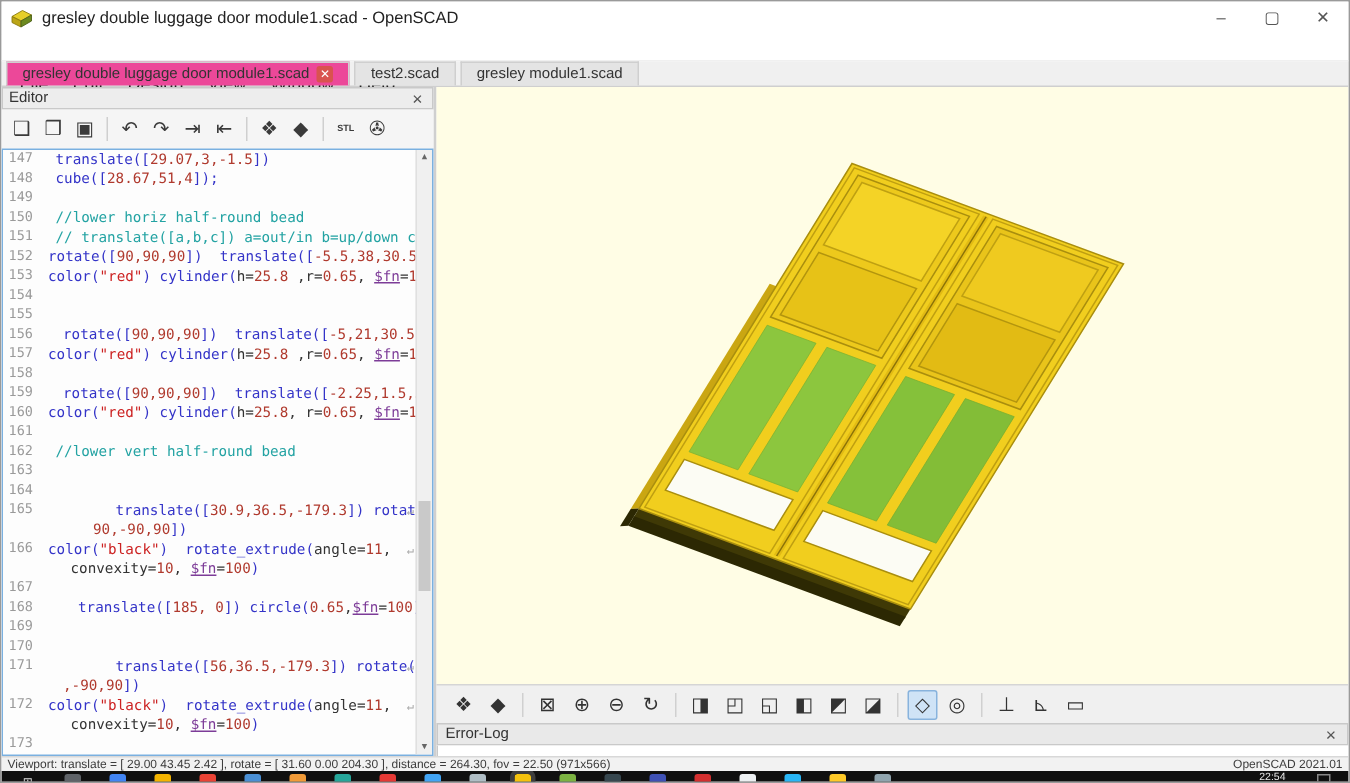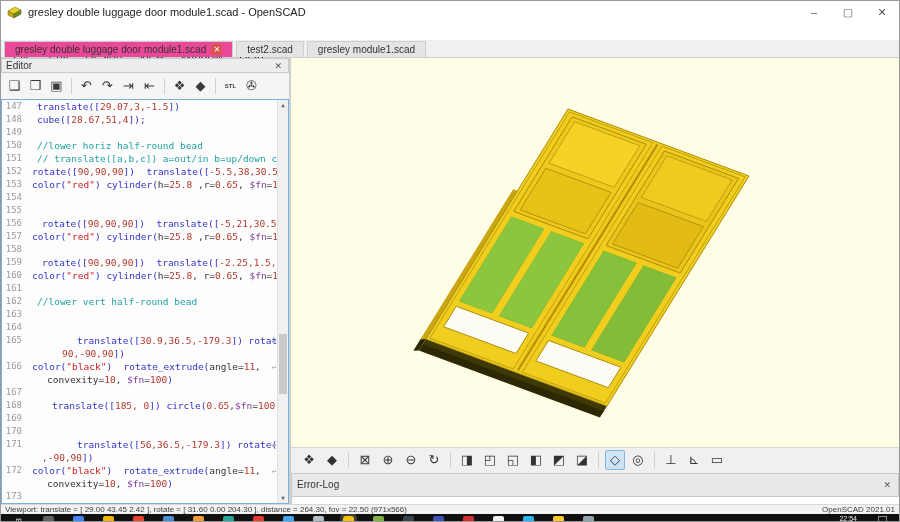--- a/index.html
+++ b/index.html
@@ -42,38 +42,38 @@
   .tsep { width:1px; height:16px; background:#cfcfcf; margin:0 3px; }
 
   
   .code-area { position:relative; height:405px; border:1px solid var(--accent); background:#fdfdfd;
                font-family:"DejaVu Sans Mono", monospace; font-size:9.5px; overflow:hidden; }
   .code-row { height:13px; line-height:13px; display:flex; white-space:pre; }
   .gutter { width:25px; flex:none; text-align:right; padding-right:5px; color:#9a9a9a; font-size:9px; }
   .code-text { flex:1; overflow:hidden; }
   .wrapmark { position:absolute; right:12px; color:#aaa; font-size:8px; }
   .tok-k { color:#3434c8; } .tok-n { color:#b03a2e; } .tok-s { color:#cc2222; }
-  .tok-c { color:#23a3a3; } .tok-v { color:#7d3c98; } .tok-p { color:#333; }
+  .tok-c { color:#23a3a3; } .tok-v { color:#7d3c98;text-decoration:underline; } .tok-p { color:#333; }
   .vscroll { position:absolute; top:0; right:0; bottom:0; width:11px; background:#f0f0f0; border-left:1px solid #e0e0e0; }
   .vs-arrow { height:10px; text-align:center; font-size:6px; color:#666; line-height:10px; }
   .vs-arrow.down { position:absolute; bottom:0; left:0; right:0; }
   .vs-thumb { position:absolute; left:1px; right:1px; top:58%; height:60px; background:#c9c9c9; }
 
   
   .rightcol { flex:1; display:flex; flex-direction:column; }
   .viewport { position:relative; height:398px; background:var(--vp-bg); overflow:hidden; }
   .viewport svg { position:absolute; left:0; top:0; }
 
   .vtoolbar { height:26px; background:#f0f0f0; border-top:1px solid #d5d5d5; display:flex; align-items:center;
               padding-left:8px; gap:3px; }
   .vbtn { width:20px; height:20px; text-align:center; line-height:20px; font-size:13px; color:#333; border-radius:2px; }
   .vbtn.active { background:#cfe3f6; border:1px solid #88b3dd; line-height:18px; }
   .vsep { width:1px; height:16px; background:#d0d0d0; margin:0 3px; }
 
-  .errorlog-header { height:25px; background:#e9e9e9; border:1px solid #c9c9c9; display:flex; align-items:center;
+  .errorlog-header { height:15px; background:#e9e9e9; border:1px solid #c9c9c9; display:flex; align-items:center;
                      font-size:10px; color:#333; padding:0 5px; }
   .errorlog-header .eh-title { flex:1; }
   .errorlog-body { height:7px; background:#fff; border-left:1px solid #c9c9c9; }
 
   
   .statusbar { height:10px; background:#f2f2f2; border-top:1px solid #d8d8d8; display:flex; justify-content:space-between;
                font-size:8px; line-height:9px; color:#3c3c3c; padding:0 4px; overflow:hidden; }
 
   
   .taskbar { position:relative; height:9px; background:#101010; overflow:hidden; display:flex; gap:19px;

